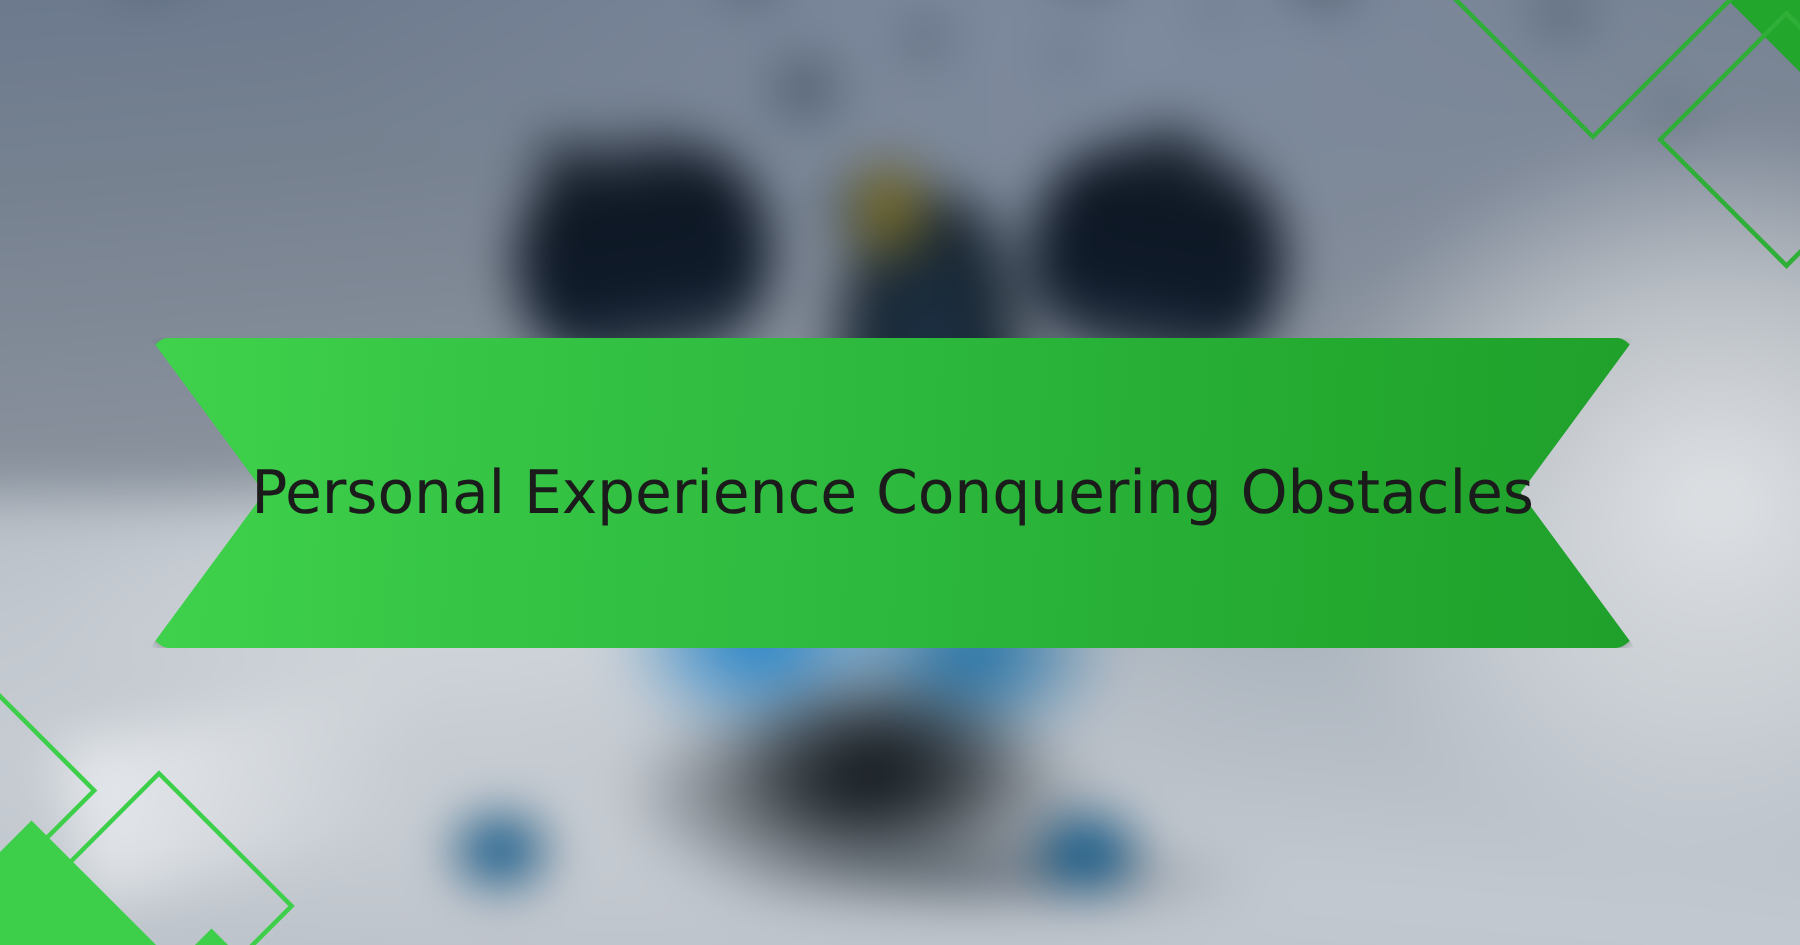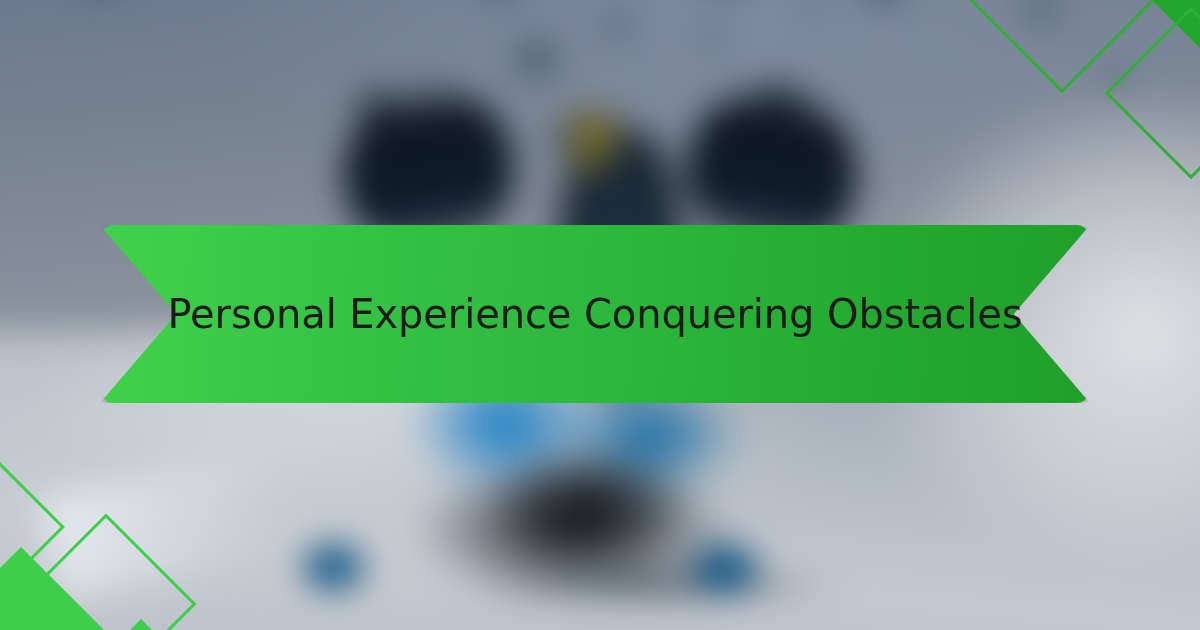--- a/index.html
+++ b/index.html
@@ -205,21 +205,21 @@
 
   .deco-tr { top: -120px; right: -120px; width: 360px; height: 360px; }
   .deco-bl { bottom: -120px; left: -120px; width: 360px; height: 360px; }
 
   
   .ribbon-wrap {
     position: absolute;
     left: 100px;
     top: 225px;
     width: 990px;
-    height: 178px;
+    height: 207px;
   }
   .ribbon {
     position: absolute;
     inset: 0;
     background: linear-gradient(93deg, #40d24c 0%, #36c545 22%, #2cb73d 52%, #24a92f 80%, #1fa02b 100%);
     -webkit-clip-path: polygon(
         0% 0%,
         100% 0%,
         92.3% 50%,
         100% 100%,

